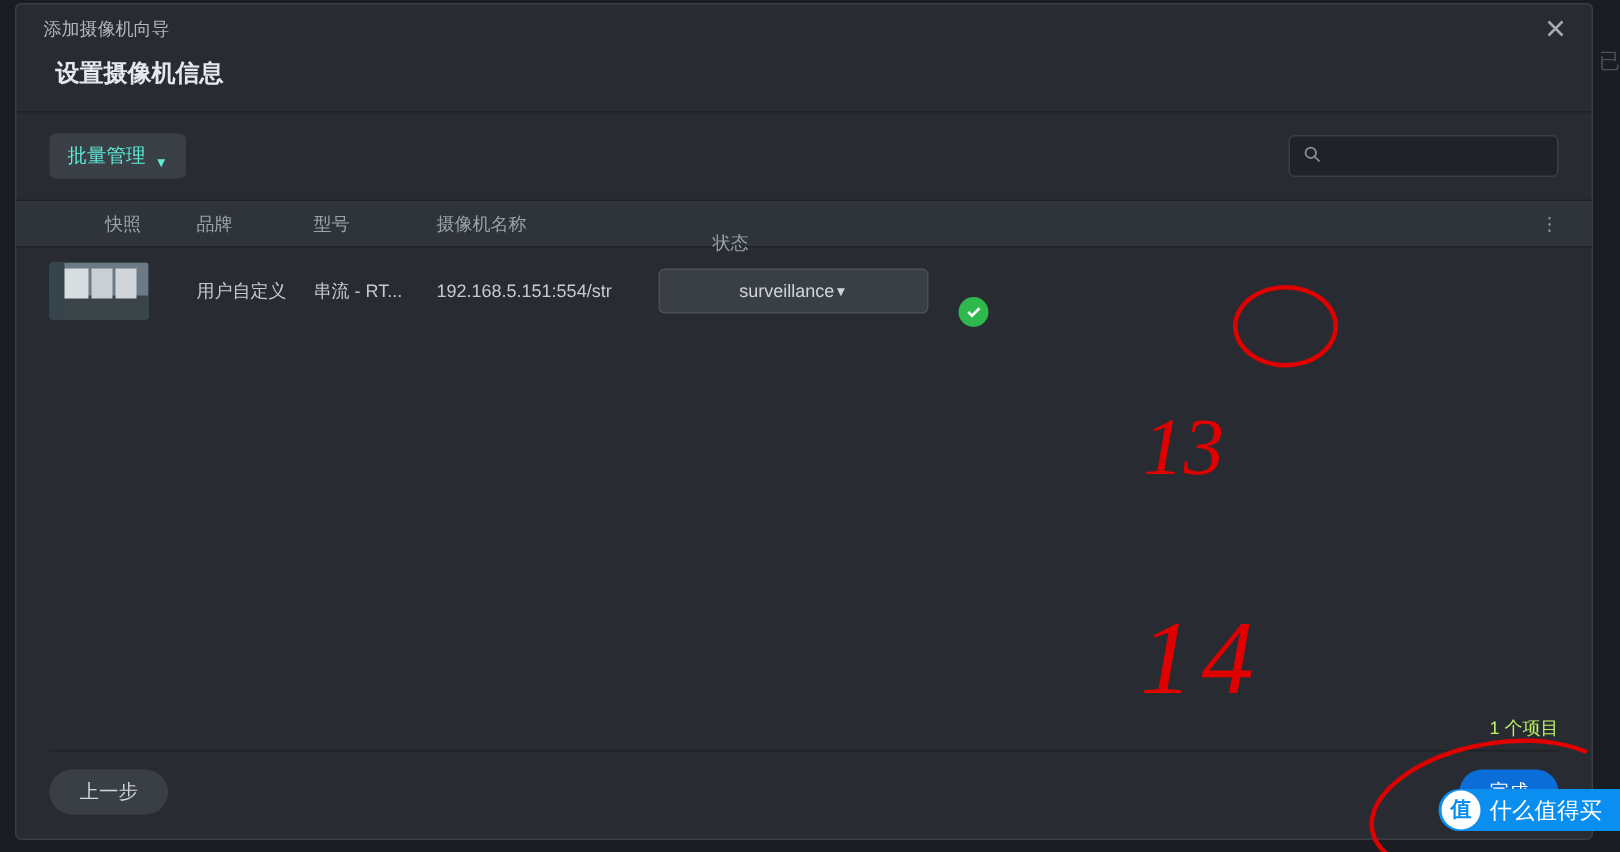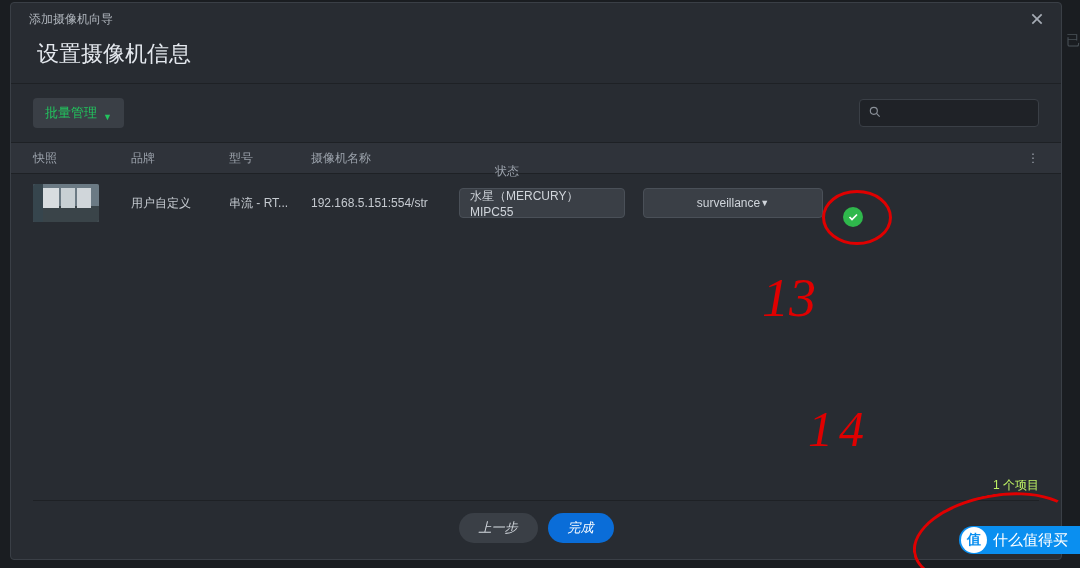--- a/index.html
+++ b/index.html
@@ -24,29 +24,29 @@
       height: 26px; padding: 6px 12px 0 18px;
       display: flex; align-items: center; justify-content: space-between;
       font-size: 12px; color: #b0b6bd;
     }
     .close-btn {
       width: 24px; height: 24px; display: flex; align-items: center; justify-content: center;
       cursor: pointer; color: #a6acb5; font-size: 18px;
     }
     .dlg-title {
       padding: 10px 0 14px 26px;
-      font-size: 22px; font-weight: 400; color: #e4e8ee;
+      font-size: 16px; font-weight: 700; color: #e4e8ee;
     }
     .divider { height: 1px; background: #1e2125; }
     .toolbar {
       padding: 14px 22px;
       display: flex; align-items: center; justify-content: space-between;
     }
     .batch-btn {
-      background: #3a3f46; color: #22c55e;
+      background: #3a3f46; color: #5eead4;
       padding: 6px 12px; border-radius: 4px;
       display: flex; align-items: flex-end; gap: 6px; cursor: pointer;
       font-size: 13px;
     }
     .caret-down { font-size: 9px; }
     .search-box {
       width: 180px; height: 28px;
       background: #1f2227; border: 1px solid #3a3f46; border-radius: 4px;
       display: flex; align-items: center; padding: 0 8px; gap: 6px;
     }
@@ -55,23 +55,23 @@
       color: #c5cad0; font-size: 13px;
     }
     .search-box input::placeholder { color: #6a7078; }
     .search-icon { color: #8a9098; font-size: 14px; }
     .table-head {
       display: flex; align-items: center;
       height: 32px; padding: 0 22px;
       background: #2f333a; color: #9ba2ab; font-size: 12px;
       border-top: 1px solid #1e2125; border-bottom: 1px solid #1e2125;
     }
-    .col-snap { width: 98px; }
+    .col-snap { width: 98px; text-align: center; }
     .col-brand { width: 78px; }
-    .col-model { width: 82px; margin-left: 20px; }
+    .col-model { width: 82px; }
     .col-addr { width: 148px; }
     .col-name { width: 184px; }
     .col-store { width: 200px; }
     .col-status { flex: 1; margin-top: 27px; }
     .col-dots { width: 20px; text-align: right; cursor: pointer; }
     .table-row {
       display: flex; align-items: center;
       height: 58px; padding: 0 22px;
       color: #c5cad0; font-size: 12px;
     }
@@ -99,21 +99,21 @@
     .truncate { white-space: nowrap; overflow: hidden; text-overflow: ellipsis; padding-right: 8px; }
     .footer {
       margin-top: auto;
       padding: 8px 22px 16px;
     }
     .count-line {
       text-align: right; color: #bef264; font-size: 12px;
       padding-bottom: 6px; border-bottom: 1px solid #1e2125;
     }
     .btn-row {
-      display: flex; justify-content: center; gap: 10px; padding-top: 12px; font-style: italic;
+      display: flex; justify-content: space-between; gap: 10px; padding-top: 12px;
     }
     .btn {
       height: 30px; padding: 0 20px; border-radius: 15px;
       display: flex; align-items: center; font-size: 13px; cursor: pointer;
     }
     .btn-sec { background: #3a3f46; color: #d0d5db; }
     .btn-pri { background: #0a6dd8; color: #fff; }
     .annotations { position: absolute; inset: 0; pointer-events: none; z-index: 100; }
     .ann-circle { position: absolute; border: 3px solid #e00000; border-radius: 50%; }
     .ann-text { position: absolute; color: #e00000; font-family: "Comic Sans MS", cursive; font-style: italic; font-weight: 400; }
@@ -182,25 +182,20 @@
           <rect x="8" y="4" width="18" height="20" fill="#d8dde0"></rect>
           <rect x="28" y="4" width="14" height="20" fill="#c8d0d4"></rect>
           <rect x="44" y="4" width="14" height="20" fill="#d0d6da"></rect>
           <rect x="0" y="0" width="10" height="38" fill="#36454d"></rect>
         </svg>
       </div>
     </div>
     <div class="col-brand truncate">用户自定义</div>
     <div class="col-model truncate">串流 - RT...</div>
     <div class="col-addr truncate">192.168.5.151:554/str</div>
-    <div class="col-name">
-      <div class="name-input">
-        <span>水星（MERCURY）MIPC55</span>
-      </div>
-    </div>
     <div class="col-store">
       <div class="store-select">
         <span>surveillance</span>
         <span class="caret-down">▼</span>
       </div>
     </div>
     <div class="col-status">
       <div class="status-ok">
         <svg viewBox="0 0 24 24" fill="none" stroke="#fff" stroke-width="3.5">
             <path d="M5 12l5 5L20 7"></path>
@@ -215,20 +210,20 @@
     <div class="btn-row">
       <div class="btn btn-sec">上一步</div>
       <div class="btn btn-pri">完成</div>
     </div>
   </div>
 </div>
 
 <div class="annotations">
   <div class="ann-circle" style="left:822px; top:190px; width:70px; height:55px;"></div>
   <div class="ann-text" style="left:762px; top:267px; font-size:54px;">13</div>
-  <div class="ann-text" style="left:808px; top:400px; font-size:50px; letter-spacing:6px;">14</div>
+  <div class="ann-text" style="left:760px; top:400px; font-size:70px; letter-spacing:6px;">14</div>
   <div class="ann-circle" style="left:912px; top:494px; width:170px; height:90px; border-bottom-color:transparent; border-right-color:transparent; transform:rotate(-10deg);"></div>
 </div>
 
 <div class="watermark">
   <span class="wm-badge">值</span>
   <span>什么值得买</span>
 </div>
 
 </body></html>

